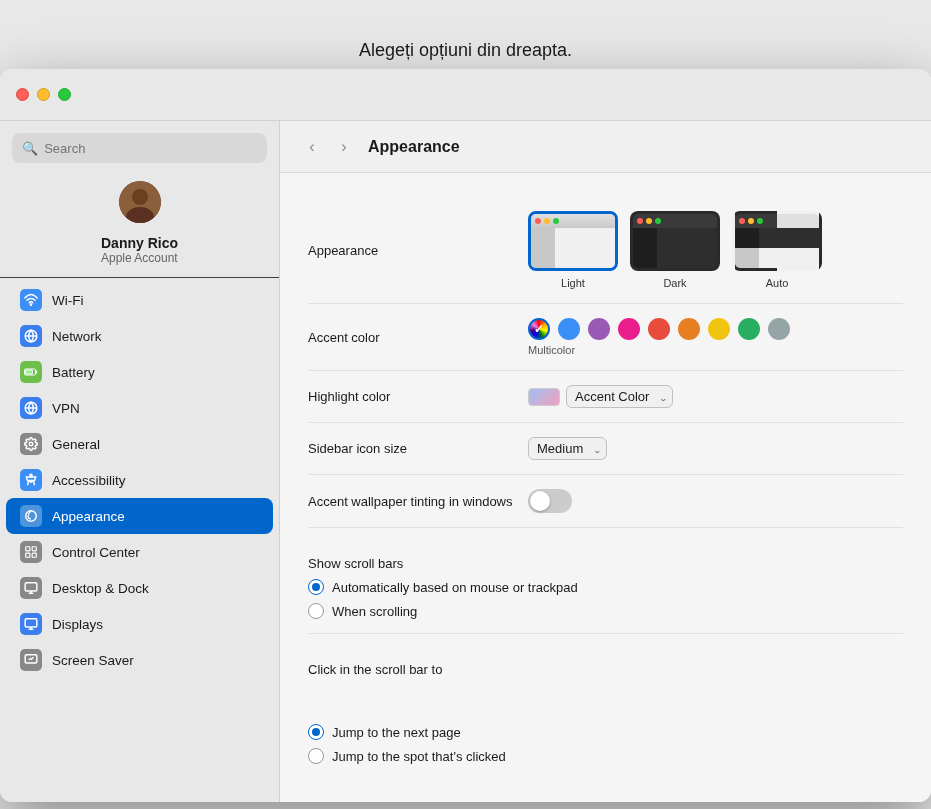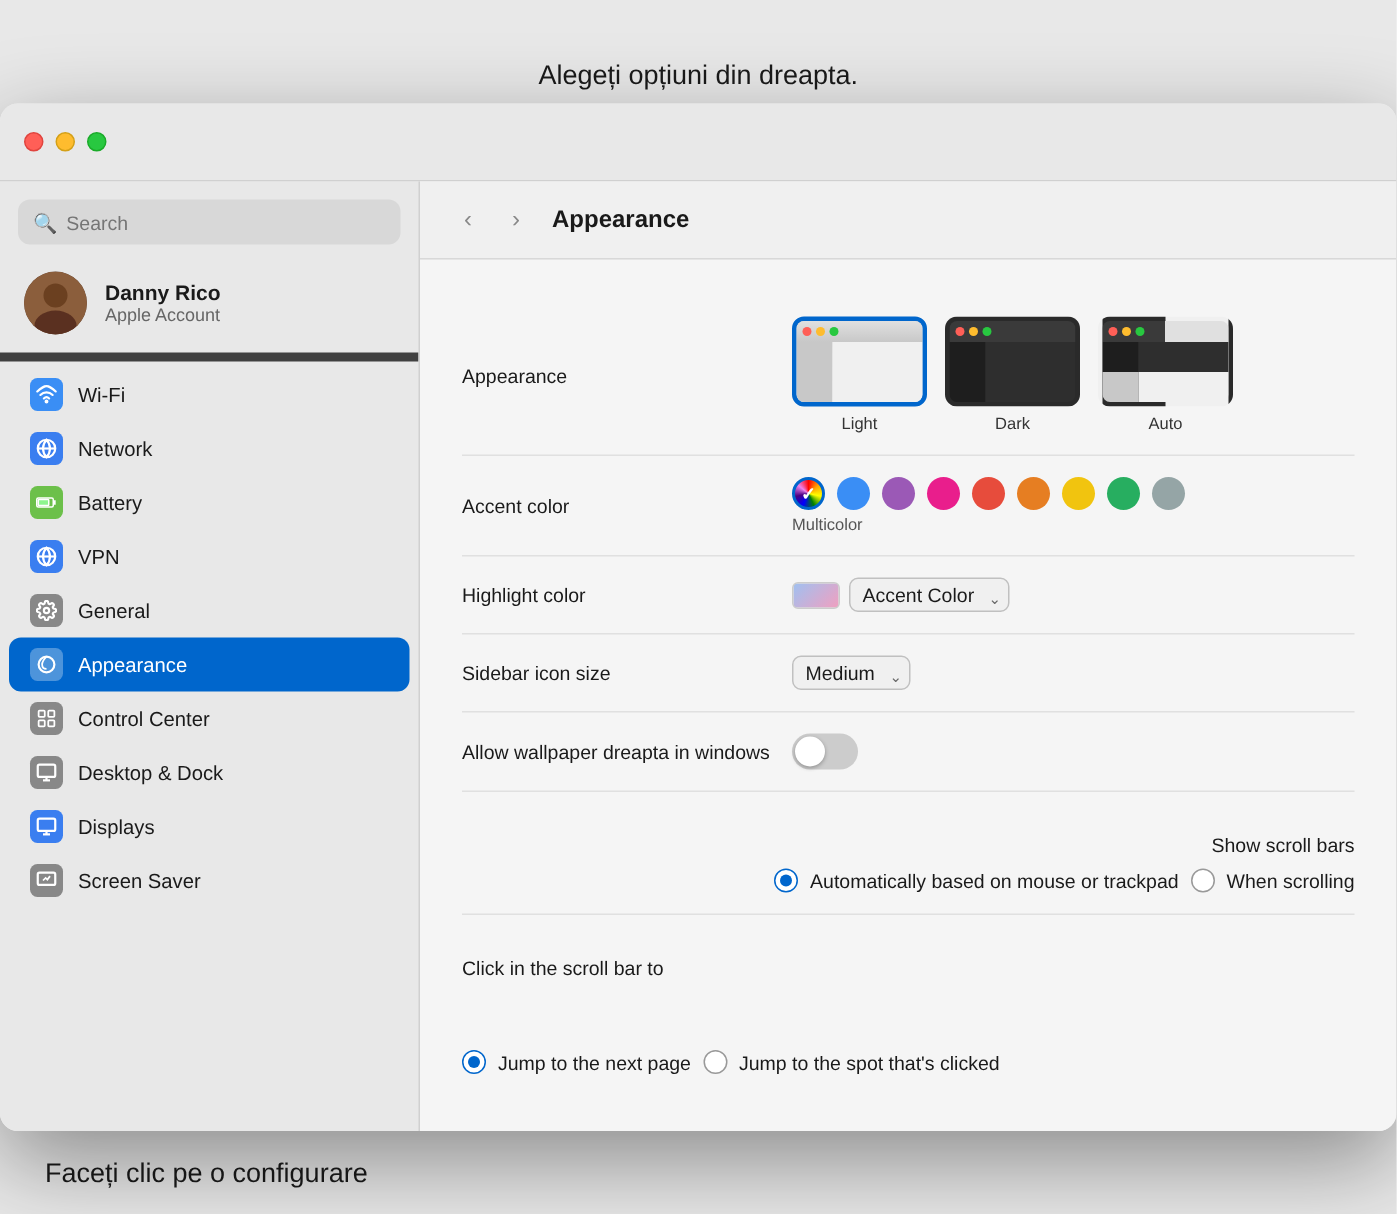--- a/index.html
+++ b/index.html
@@ -92,22 +92,23 @@
     }
     .search-icon-svg {
       color: #888;
       font-size: 13px;
     }
     .user-profile {
       display: flex;
       align-items: center;
       gap: 12px;
       padding: 10px 16px 12px 16px;
-      border-bottom: 6px solid #404040;
+      border-bottom: 1px solid #404040;
       margin-bottom: 4px;
+      flex-direction: column;
     }
     .avatar {
       width: 42px;
       height: 42px;
       border-radius: 50%;
       background: #6b4c3b;
       display: flex;
       align-items: center;
       justify-content: center;
       overflow: hidden;
@@ -401,21 +402,21 @@
       border-radius: 50%;
       background: white;
       top: 2px;
       left: 2px;
       transition: left 0.2s;
       box-shadow: 0 1px 3px rgba(0,0,0,0.3);
     }
     
     .radio-group {
       display: flex;
-      flex-direction: row;
+      flex-direction: column;
       gap: 8px;
     }
     .radio-item {
       display: flex;
       align-items: center;
       gap: 8px;
       cursor: pointer;
       font-size: 13px;
       color: #1a1a1a;
     }
@@ -539,20 +540,32 @@
                 <span>VPN</span>
               </div>
               <div class="sidebar-item">
                 <div class="item-icon" style="border-radius: 5px; background: rgb(136, 136, 136);">
                   <svg width="14" height="14" viewBox="0 0 24 24" fill="none" stroke="white" stroke-width="2.5">
                     <circle cx="12" cy="12" r="3"></circle>
                     <path d="M19.4 15a1.65 1.65 0 0 0 .33 1.82l.06.06a2 2 0 0 1-2.83 2.83l-.06-.06a1.65 1.65 0 0 0-1.82-.33 1.65 1.65 0 0 0-1 1.51V21a2 2 0 0 1-4 0v-.09A1.65 1.65 0 0 0 9 19.4a1.65 1.65 0 0 0-1.82.33l-.06.06a2 2 0 0 1-2.83-2.83l.06-.06A1.65 1.65 0 0 0 4.68 15a1.65 1.65 0 0 0-1.51-1H3a2 2 0 0 1 0-4h.09A1.65 1.65 0 0 0 4.6 9a1.65 1.65 0 0 0-.33-1.82l-.06-.06a2 2 0 0 1 2.83-2.83l.06.06A1.65 1.65 0 0 0 9 4.68a1.65 1.65 0 0 0 1-1.51V3a2 2 0 0 1 4 0v.09a1.65 1.65 0 0 0 1 1.51 1.65 1.65 0 0 0 1.82-.33l.06-.06a2 2 0 0 1 2.83 2.83l-.06.06A1.65 1.65 0 0 0 19.4 9a1.65 1.65 0 0 0 1.51 1H21a2 2 0 0 1 0 4h-.09a1.65 1.65 0 0 0-1.51 1z"></path>
                   </svg>
                 </div>
                 <span>General</span>
+              </div>
+              <div class="sidebar-item">
+                <div class="item-icon" style="border-radius: 5px; background: rgb(58, 142, 245);">
+                  <svg width="14" height="14" viewBox="0 0 24 24" fill="none" stroke="white" stroke-width="2.5">
+                    <circle cx="12" cy="4" r="2"></circle>
+                    <path d="M20 7H4l2 6h12l2-6z"></path>
+                    <path d="M8 13l-2 8"></path>
+                    <path d="M16 13l2 8"></path>
+                    <path d="M8 13l4 3 4-3"></path>
+                  </svg>
+                </div>
+                <span>Accessibility</span>
               </div>
               <div class="sidebar-item active">
                 <div class="item-icon" style="border-radius: 5px; background: rgba(255, 255, 255, 0.3);">
                   <svg width="14" height="14" viewBox="0 0 24 24" fill="none" stroke="white" stroke-width="2.5">
                     <circle cx="12" cy="12" r="9"></circle>
                     <path d="M12 3C12 3 7 8 7 12s2.2 5 5 5" stroke-width="2"></path>
                   </svg>
                 </div>
                 <span>Appearance</span>
               </div>
@@ -692,27 +705,27 @@
               <div class="setting-control">
                 <div class="select-wrapper">
                   <select class="select-control">
                     <option>Medium</option>
                   </select>
                 </div>
               </div>
             </div>
 
             <div class="setting-row">
-              <div class="setting-label">Allow wallpaper dreapta in windows</div>
+              <div class="setting-label">Accent wallpaper tinting in windows</div>
               <div class="setting-control">
                 <div class="toggle"></div>
               </div>
             </div>
 
-            <div class="setting-row" style="flex-direction: column; align-items: flex-end;">
+            <div class="setting-row" style="flex-direction: column; align-items: flex-start;">
               <div class="setting-section-label">Show scroll bars</div>
               <div class="radio-group">
                 <label class="radio-item">
                   <div class="radio-circle checked">
                       <div></div>
                     </div>
                   <span>Automatically based on mouse or trackpad</span>
                 </label>
                 <label class="radio-item">
                   <div class="radio-circle"></div>

